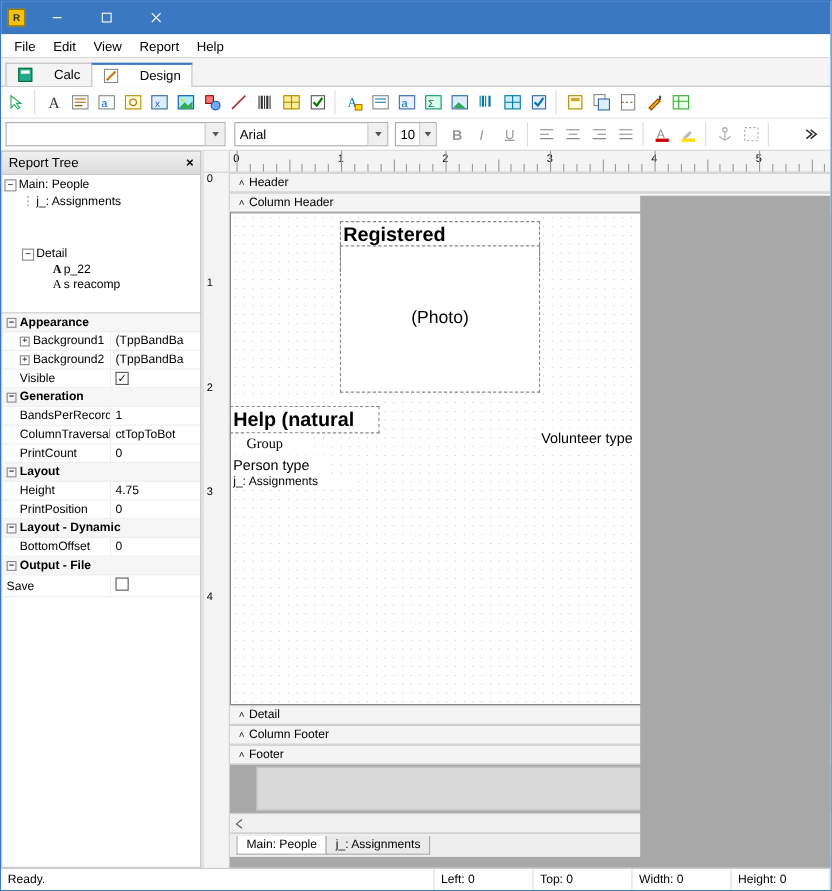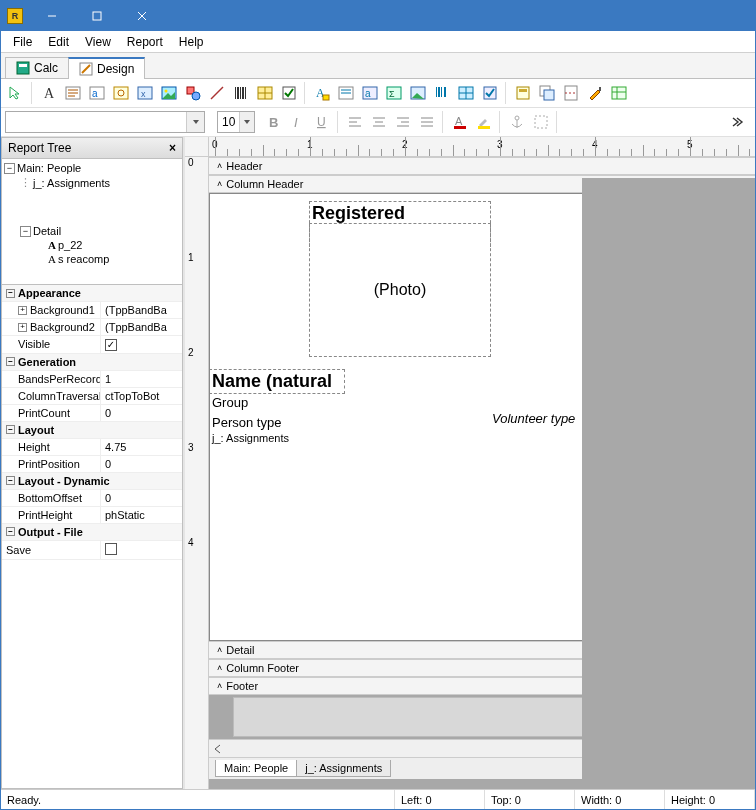--- a/index.html
+++ b/index.html
@@ -12,21 +12,21 @@
   .titlebar .winbtns { display: flex; }
   .winbtn { width: 45px; height: 30px; display: flex; align-items:center; justify-content:center; color:#fff; }
   .winbtn svg { width:10px; height:10px; stroke:#fff; stroke-width:1; fill:none; }
   
   
   .menubar { height: 22px; display:flex; align-items:center; padding: 0 4px; border-bottom: 1px solid #d0d0d0; }
   .menubar .mitem { padding: 2px 8px; }
 
   
   .topTabs { height: 26px; display:flex; align-items:flex-end; padding-left:4px; background:#f4f4f4; border-bottom:1px solid #bfbfbf; }
-  .toptab { display:flex; align-items:center; gap:4px; padding: 3px 10px; border:1px solid #bfbfbf; border-bottom:none; background:#f4f4f4; margin-right:-1px; font-size:12px;}
+  .toptab { display:flex; align-items:center; gap:19px; padding: 3px 10px; border:1px solid #bfbfbf; border-bottom:none; background:#f4f4f4; margin-right:-1px; font-size:12px;}
   .toptab.active { background:#fff; border-top:2px solid #3a79c1; position:relative; top:1px; }
   .toptab .ticon { width:14px; height:14px; }
 
   
   .toolbar { display:flex; align-items:center; padding: 3px 4px; gap:2px; border-bottom:1px solid #e0e0e0; background:#fff;}
   .tgroup { display:flex; align-items:center; gap:2px; padding-right:4px; border-right:1px solid #ddd; margin-right:4px;}
   .tgroup:last-child { border-right:none; }
   .tbtn { width:22px; height:22px; display:flex; align-items:center; justify-content:center; border:1px solid transparent; }
   .tbtn svg { width:16px; height:16px; }
   .combo { display:flex; align-items:center; border:1px solid #aaa; height:22px; background:#fff; }
@@ -320,20 +320,28 @@
 
 <div class="toolbar">
   <div class="combo" style="width:200px; margin-right:6px;">
     <div class="ctext"></div>
     <div class="cbtn">
         <svg>
           <path d="M1 2 L7 2 L4 6 Z" fill="#555"></path>
         </svg>
       </div>
   </div>
+  <div class="combo" style="width:140px;">
+    <div class="ctext">Arial</div>
+    <div class="cbtn">
+        <svg>
+          <path d="M1 2 L7 2 L4 6 Z" fill="#555"></path>
+        </svg>
+      </div>
+  </div>
   <div class="combo" style="width:38px; margin-left:4px;">
     <div class="ctext">10</div>
     <div class="cbtn">
         <svg>
           <path d="M1 2 L7 2 L4 6 Z" fill="#555"></path>
         </svg>
       </div>
   </div>
   <div class="tgroup" style="margin-left:6px;">
     <div class="tbtn">
@@ -524,26 +532,20 @@
           <div class="pgname">
             <span class="pgexpand">−</span>
             <span>Layout - Dynamic</span>
           </div>
         </div>
         <div class="pgrow">
           <div class="pgname" style="padding-left: 16px;">
             <span>BottomOffset</span>
           </div>
           <div class="pgval">0</div>
-        </div>
-        <div class="pgrow">
-          <div class="pgname" style="padding-left: 16px;">
-            <span>PrintHeight</span>
-          </div>
-          <div class="pgval">phStatic</div>
         </div>
         <div class="pgrow pgcat">
           <div class="pgname">
             <span class="pgexpand">−</span>
             <span>Output - File</span>
           </div>
         </div>
         <div class="pgrow">
           <div class="pgname" style="">
             <span>Save</span>
@@ -628,25 +630,25 @@
         <div class="bandheader">
             <span class="chev">˄</span>
             <span>Column Header</span>
           </div>
 
         <div class="page" style="height:448px; margin:0; position:relative;">
           <div class="dotgrid"></div>
 
           <div class="dfield dfieldL" style="left:100px; top:8px; width:180px;">Registered company</div>
           <div class="photobox" style="left:100px; top:30px; width:180px; height:132px;">(Photo)</div>
-          <div class="dfield dfieldL" style="left:0px; top:176px; width:134px;">Name (natural</div>
-          <div class="dfield" style="left:0px; top:200px; width:60px; outline:none;">Group</div>
+          <div class="dfield dfieldL" style="left:0px; top:176px; width:134px;">Help (natural</div>
+          <div class="dfield" style="left:12px; top:200px; width:60px; outline:none;font-family:Liberation Serif, serif;">Group</div>
           <div class="dfield" style="left:0px; top:220px; width:90px; outline:none;">Person type</div>
           <div class="dfield" style="left:0px; top:237px; width:110px; outline:none; font-size:11px;">j_: Assignments</div>
-          <div class="dfield" style="left:280px; top:216px; width:100px; outline:none;font-style:italic;">Volunteer type</div>
+          <div class="dfield" style="left:280px; top:196px; width:100px; outline:none;">Volunteer type</div>
 
           <div class="graycover" style="left:372px; top:-16px; right:-1px; bottom:-140px;"></div>
         </div>
 
         <div class="bandheader">
             <span class="chev">˄</span>
             <span>Detail</span>
           </div>
         <div class="bandheader">
             <span class="chev">˄</span>

